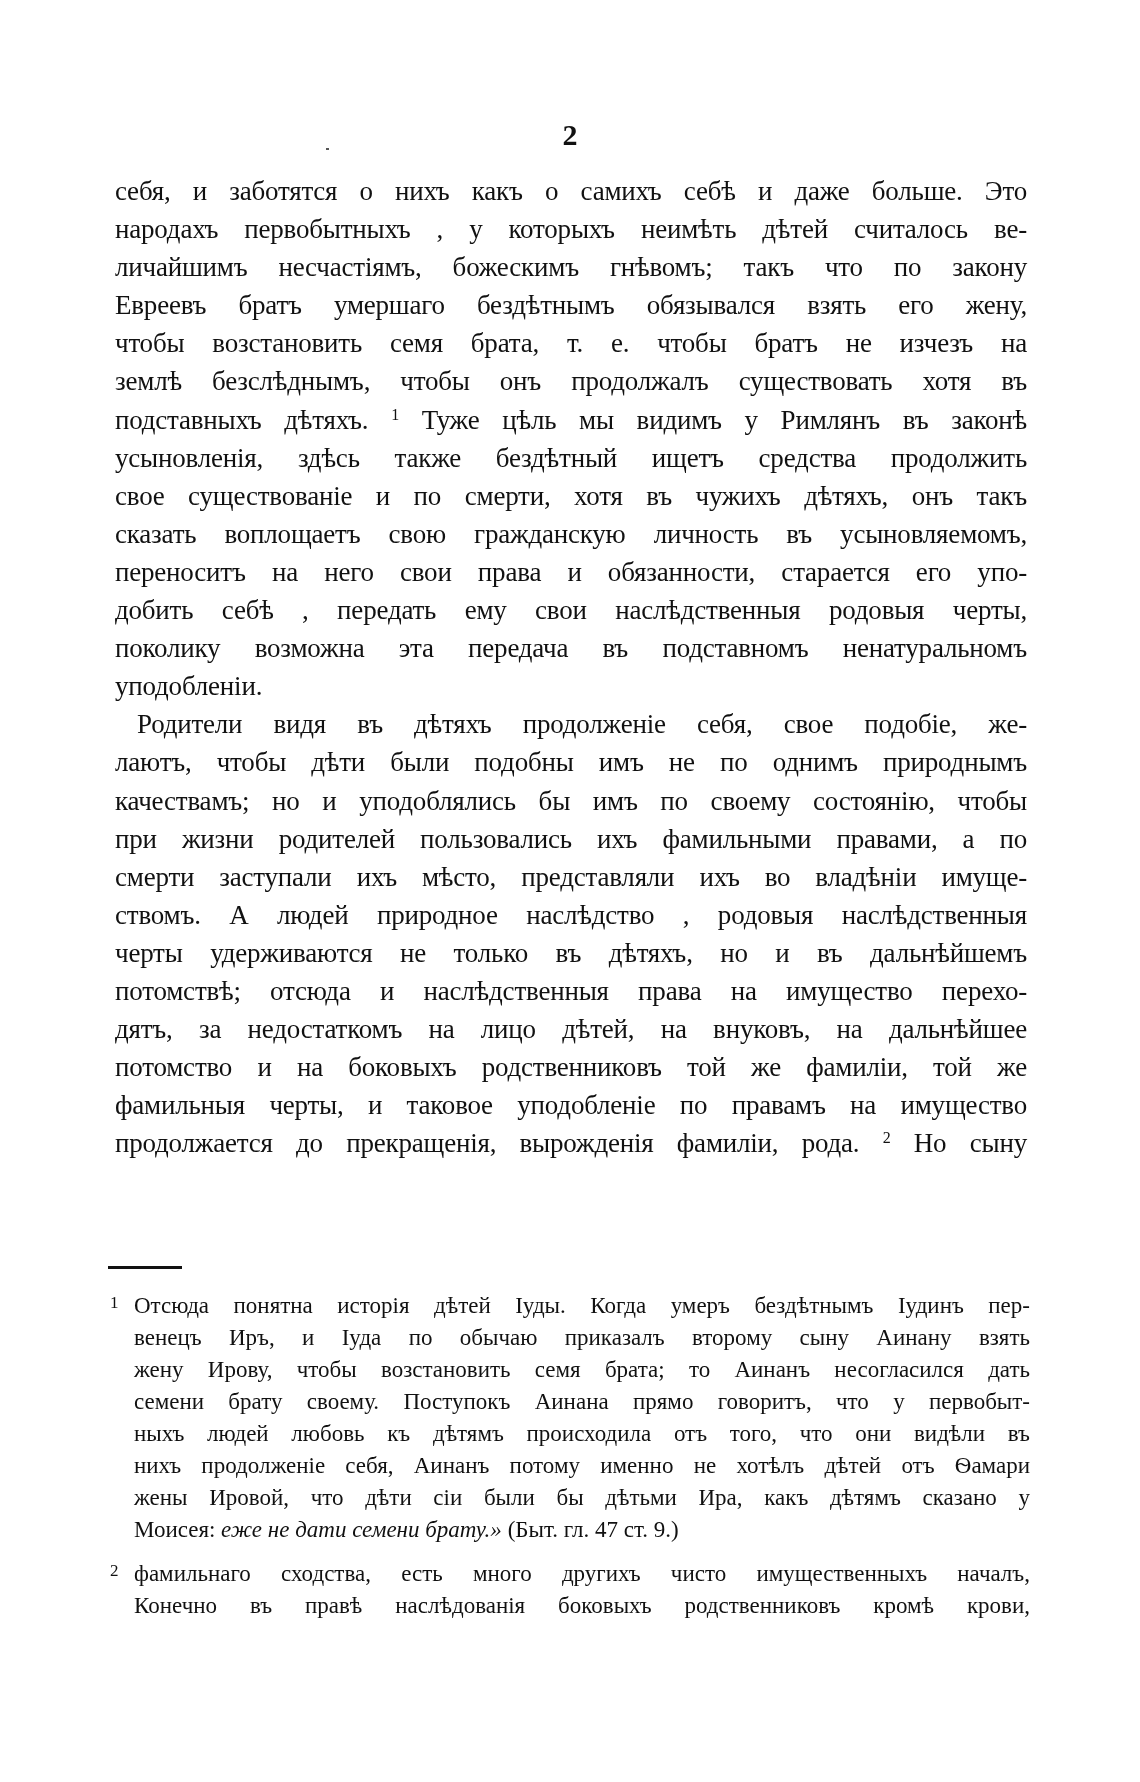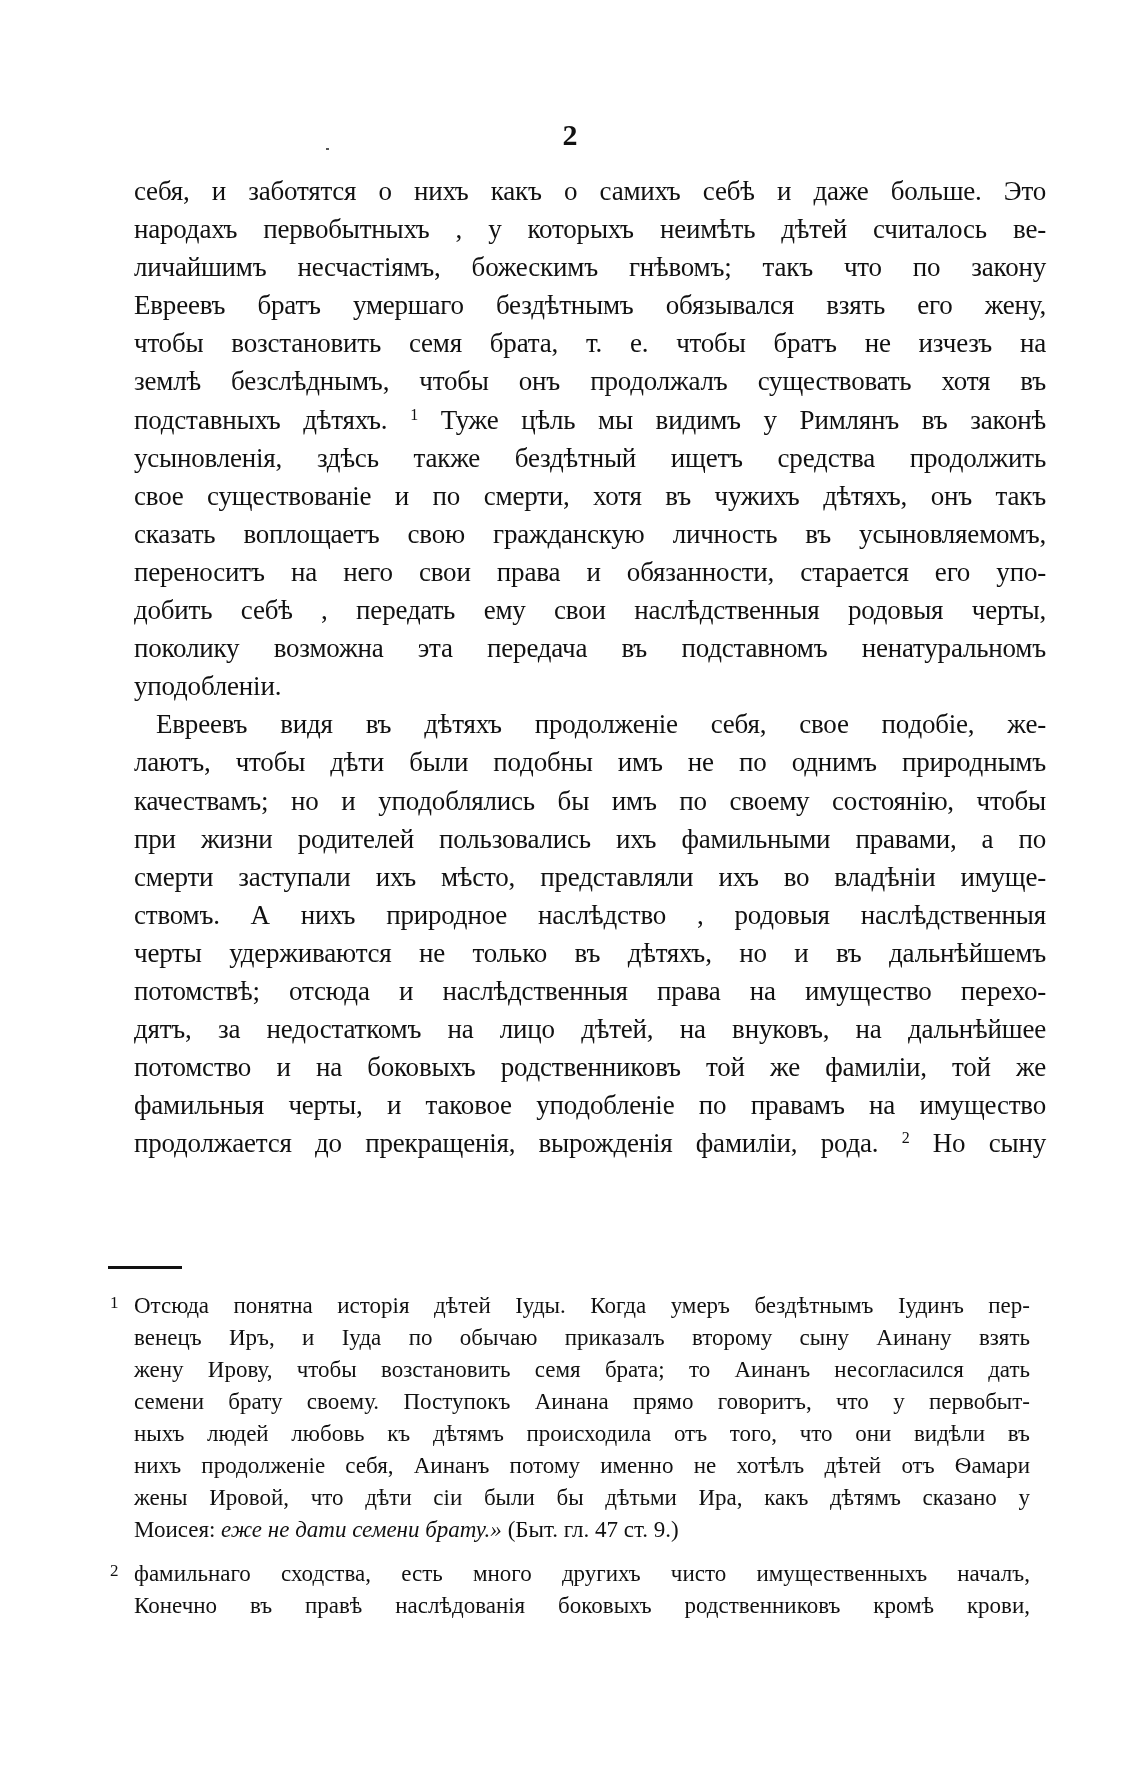--- a/index.html
+++ b/index.html
@@ -1,21 +1,21 @@
 <!DOCTYPE html>
 <html><head>
 <meta charset="utf-8">
 <style>
   html, body { margin: 0; padding: 0; background: #ffffff; }
   body { width: 1140px; height: 1782px; position: relative; overflow: hidden;
          font-family: "Liberation Serif", "DejaVu Serif", serif; color: #111; }
   .page-number { position: absolute; top: 118px; left: 0; width: 1140px; text-align: center;
                  font-size: 30px; font-weight: bold; }
   .stray-dot { position: absolute; top: 148px; left: 326px; width: 3px; height: 2px; background: #555; }
-  .body-text { position: absolute; top: 172px; left: 115px; width: 912px; margin-left: 19px; }
+  .body-text { position: absolute; top: 172px; left: 115px; width: 912px; }
   .line { display: block; height: 38.1px; line-height: 38px; font-size: 27px; white-space: nowrap;
           text-align: justify; text-align-last: justify; font-stretch: condensed; letter-spacing: -0.2px; }
   .line.last { text-align-last: left; }
   .line.indent { padding-left: 22px; }
   sup { font-size: 16px; vertical-align: 9px; line-height: 0; }
   .rule { position: absolute; top: 1266px; left: 108px; width: 74px; height: 3px; background: #111; }
   .footnotes { position: absolute; top: 1290px; left: 110px; width: 920px; }
   .fn { position: relative; margin-bottom: 12px; }
   .fn-mark { position: absolute; left: 0; top: 0; font-size: 17px; line-height: 26px; }
   .fn-line { display: block; padding-left: 24px; height: 32px; line-height: 32px; font-size: 23px;
@@ -37,26 +37,26 @@
   <span class="line">чтобы возстановить семя брата, т. е. чтобы братъ не изчезъ на</span>
   <span class="line">землѣ безслѣднымъ, чтобы онъ продолжалъ существовать хотя въ</span>
   <span class="line"><span>подставныхъ дѣтяхъ.</span> <sup>1</sup><span> Туже цѣль мы видимъ у Римлянъ въ законѣ</span></span>
   <span class="line">усыновленія, здѣсь также бездѣтный ищетъ средства продолжить</span>
   <span class="line">свое существованіе и по смерти, хотя въ чужихъ дѣтяхъ, онъ такъ</span>
   <span class="line">сказать воплощаетъ свою гражданскую личность въ усыновляемомъ,</span>
   <span class="line">переноситъ на него свои права и обязанности, старается его упо-</span>
   <span class="line">добить себѣ , передать ему свои наслѣдственныя родовыя черты,</span>
   <span class="line">поколику возможна эта передача въ подставномъ ненатуральномъ</span>
   <span class="line last">уподобленіи.</span>
-  <span class="line indent">Евреевъ видя въ дѣтяхъ продолженіе себя, свое подобіе, же-</span>
+  <span class="line indent">Родители видя въ дѣтяхъ продолженіе себя, свое подобіе, же-</span>
   <span class="line">лаютъ, чтобы дѣти были подобны имъ не по однимъ природнымъ</span>
   <span class="line">качествамъ; но и уподоблялись бы имъ по своему состоянію, чтобы</span>
   <span class="line">при жизни родителей пользовались ихъ фамильными правами, а по</span>
   <span class="line">смерти заступали ихъ мѣсто, представляли ихъ во владѣніи имуще-</span>
-  <span class="line">ствомъ. А нихъ природное наслѣдство , родовыя наслѣдственныя</span>
+  <span class="line">ствомъ. А людей природное наслѣдство , родовыя наслѣдственныя</span>
   <span class="line">черты удерживаются не только въ дѣтяхъ, но и въ дальнѣйшемъ</span>
   <span class="line">потомствѣ; отсюда и наслѣдственныя права на имущество перехо-</span>
   <span class="line">дятъ, за недостаткомъ на лицо дѣтей, на внуковъ, на дальнѣйшее</span>
   <span class="line">потомство и на боковыхъ родственниковъ той же фамиліи, той же</span>
   <span class="line">фамильныя черты, и таковое уподобленіе по правамъ на имущество</span>
   <span class="line"><span>продолжается до прекращенія, вырожденія фамиліи, рода.</span> <sup>2</sup><span> Но сыну</span></span>
 </div>
 
 <div class="rule"></div>
 

